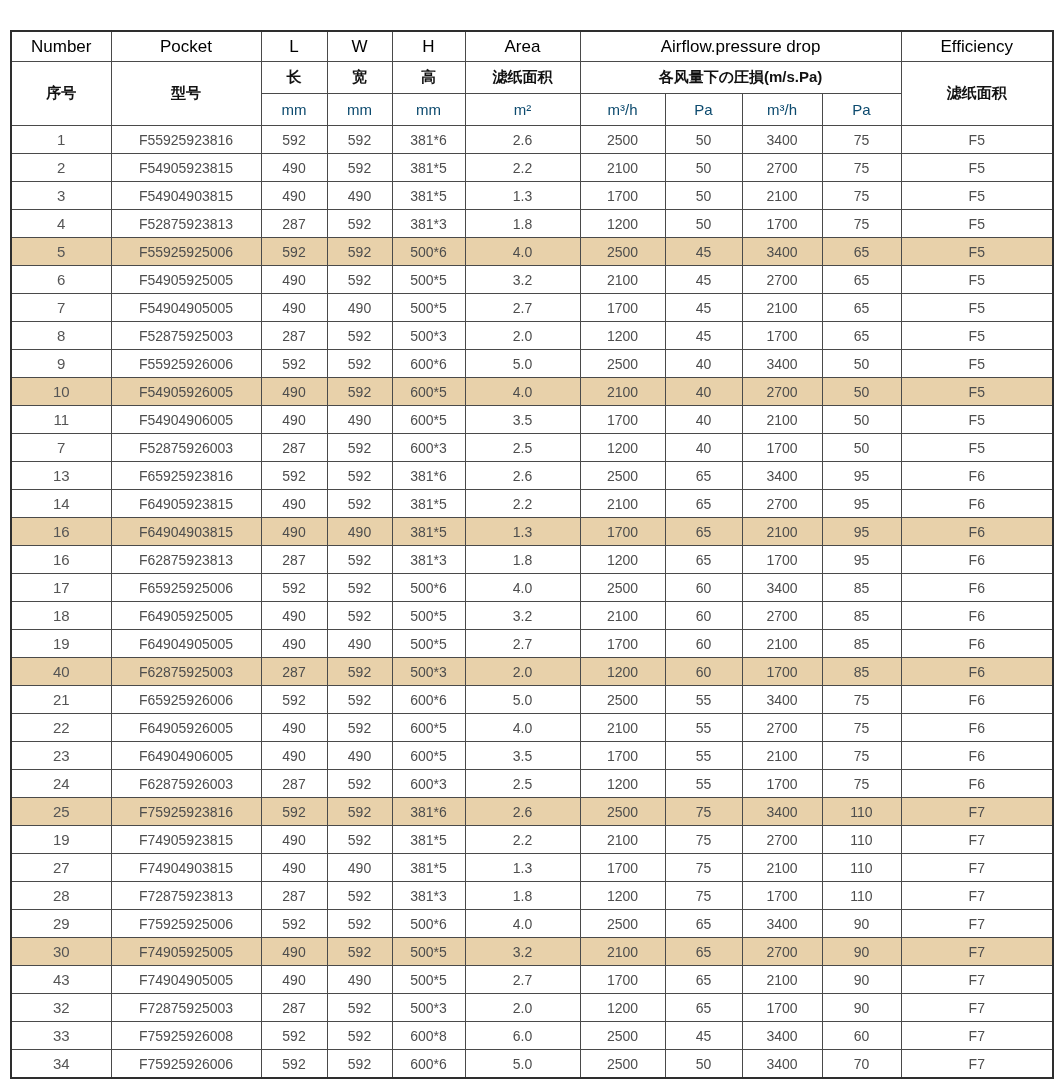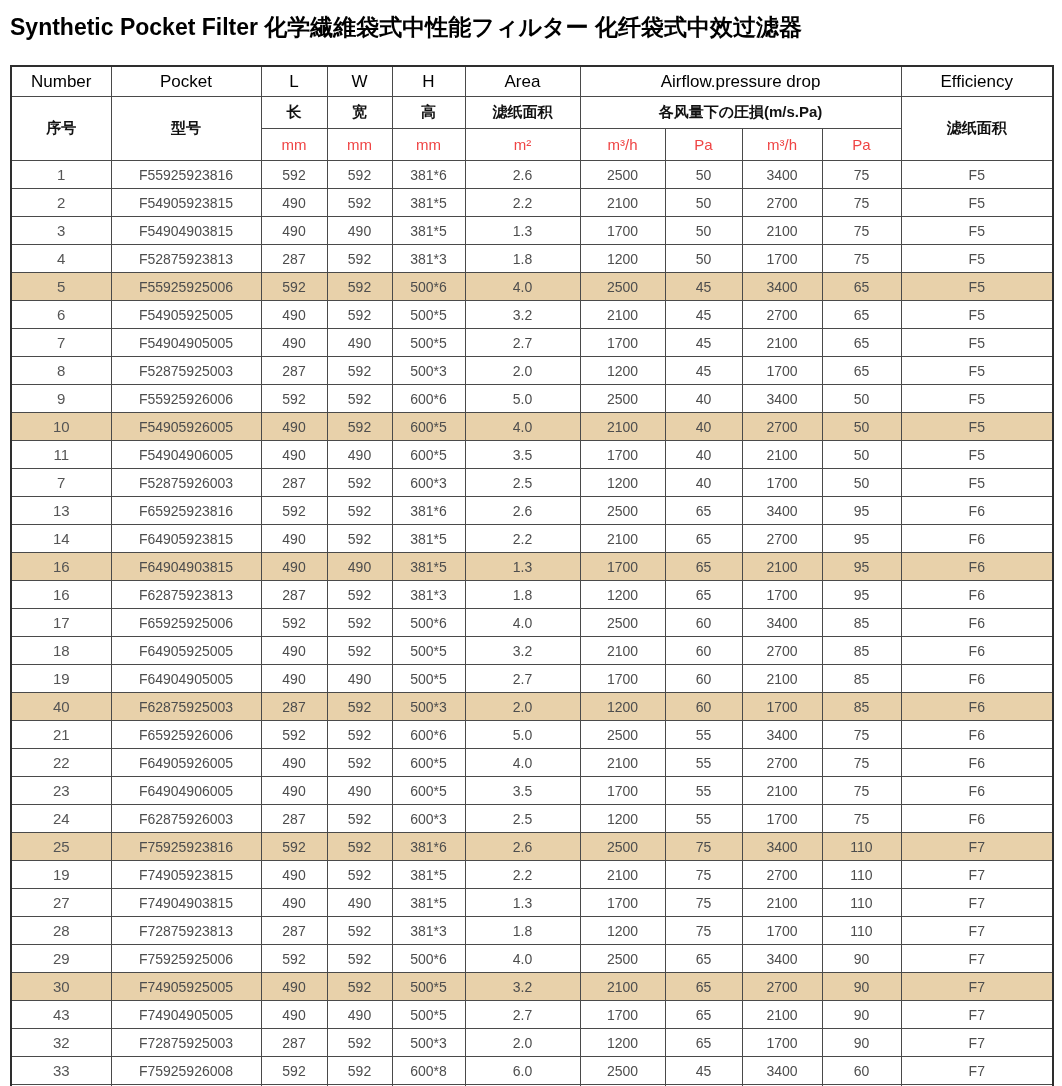--- a/index.html
+++ b/index.html
@@ -46,42 +46,41 @@
   }
   thead tr.h2 th {
     font-size: 15px;
     font-weight: bold;
     color: #111111;
     height: 31px;
   }
   thead tr.h3 th {
     font-size: 15px;
     font-weight: normal;
-    color: #ef4444;
+    color: #0c4a6e;
     height: 31px;
   }
   tbody td {
     font-size: 14px;
     color: #4d4d4d;
     height: 27px;
   }
   tbody td.num-col {
     font-size: 15px;
     color: #555555;
   }
   tbody tr.hl td {
     background: var(--hl, #e8d1aa);
   }
 </style>
 </head>
 <body>
 
 <div class="page">
 
-  <h1 class="title">Synthetic Pocket Filter 化学繊維袋式中性能フィルター 化纤袋式中效过滤器</h1>
 
   <table class="spec">
     <colgroup>
       <col style="width:100px">
       <col style="width:150px">
       <col style="width:66px">
       <col style="width:65px">
       <col style="width:73px">
       <col style="width:115px">
       <col style="width:85px">

